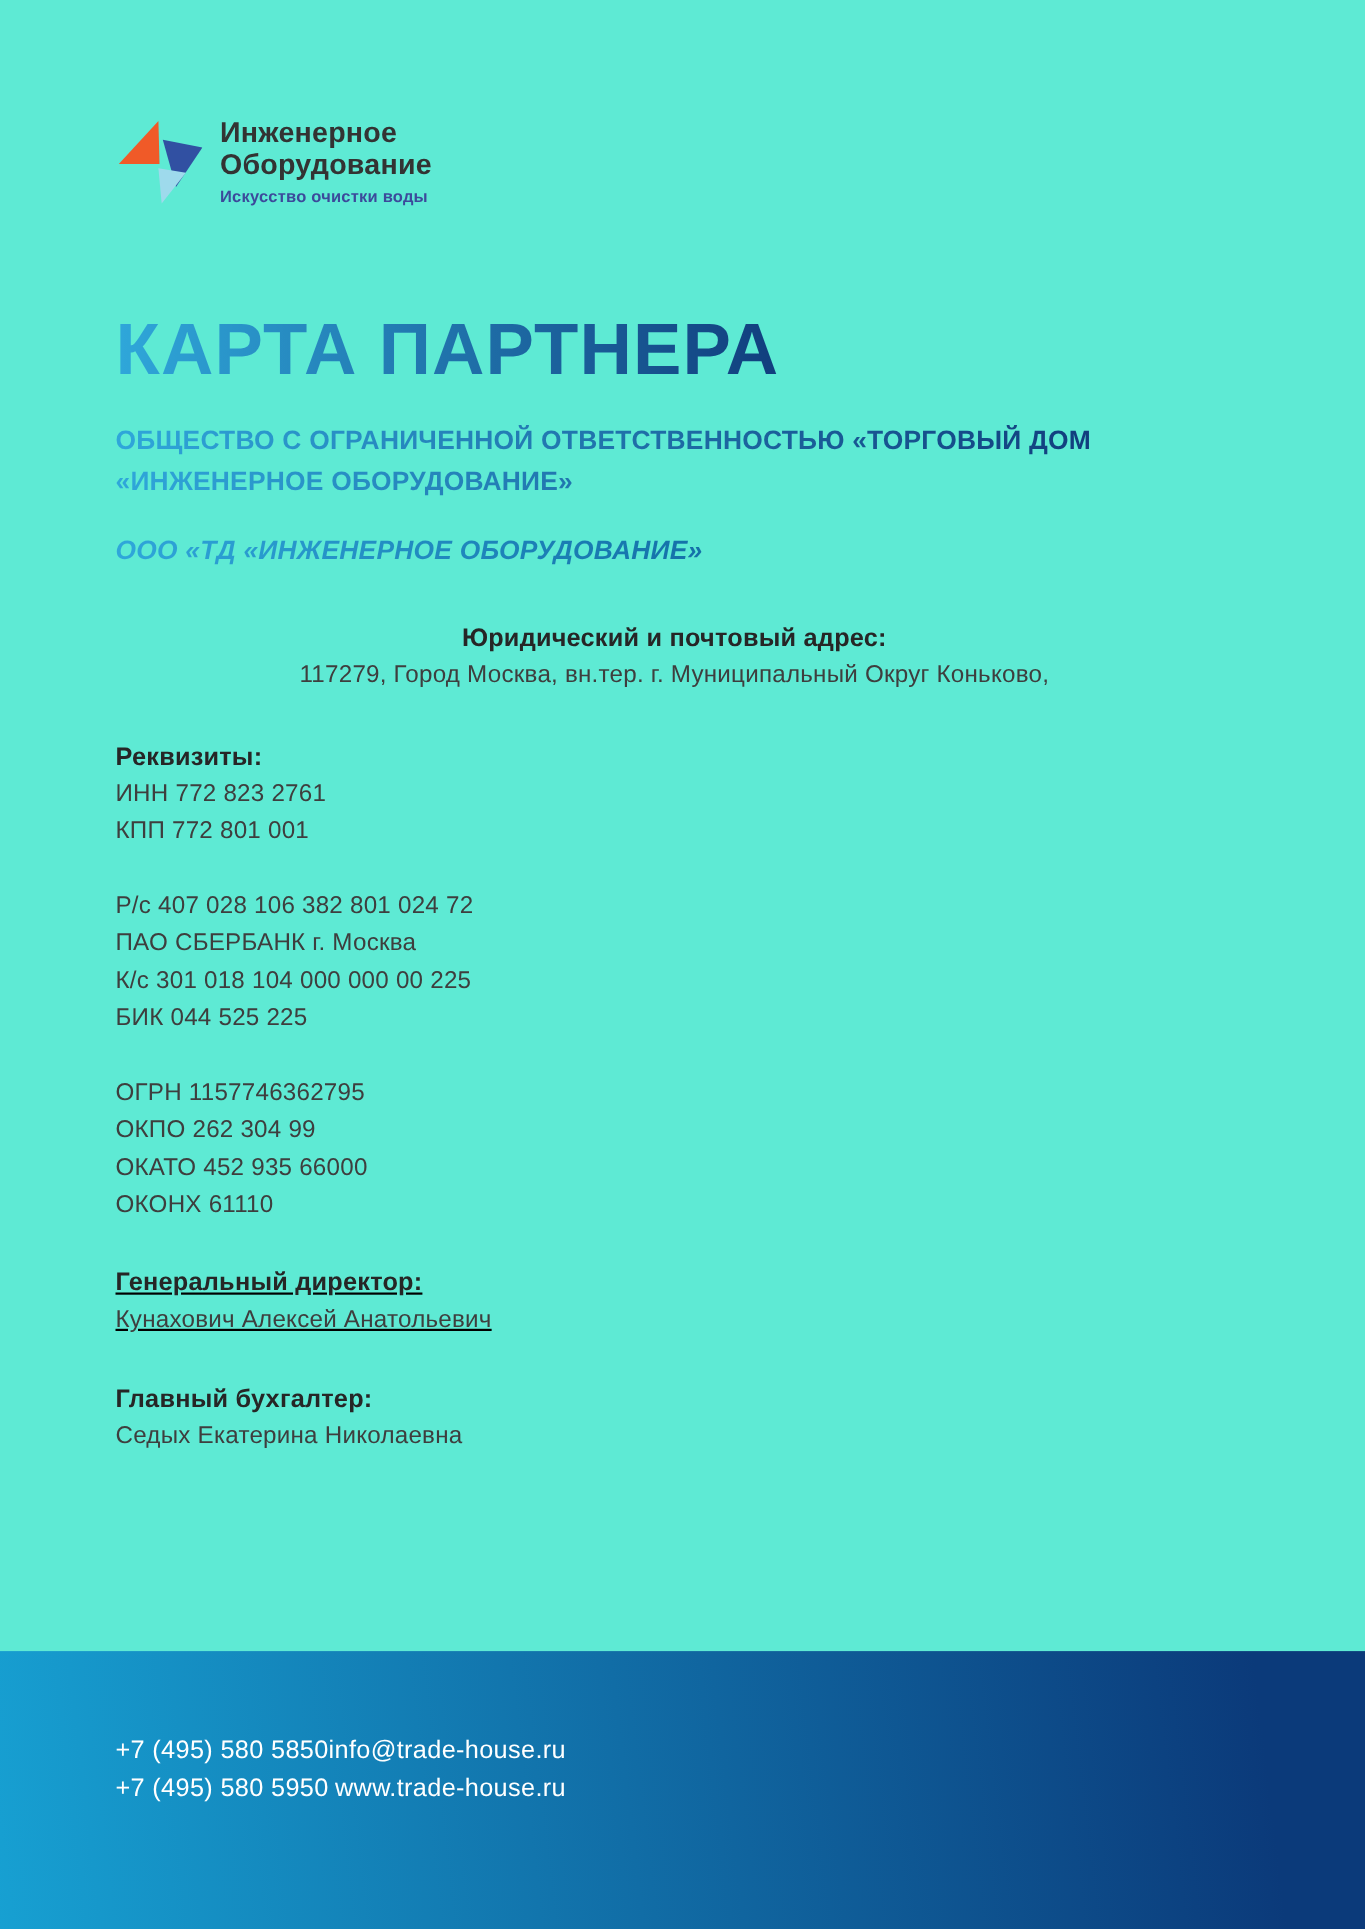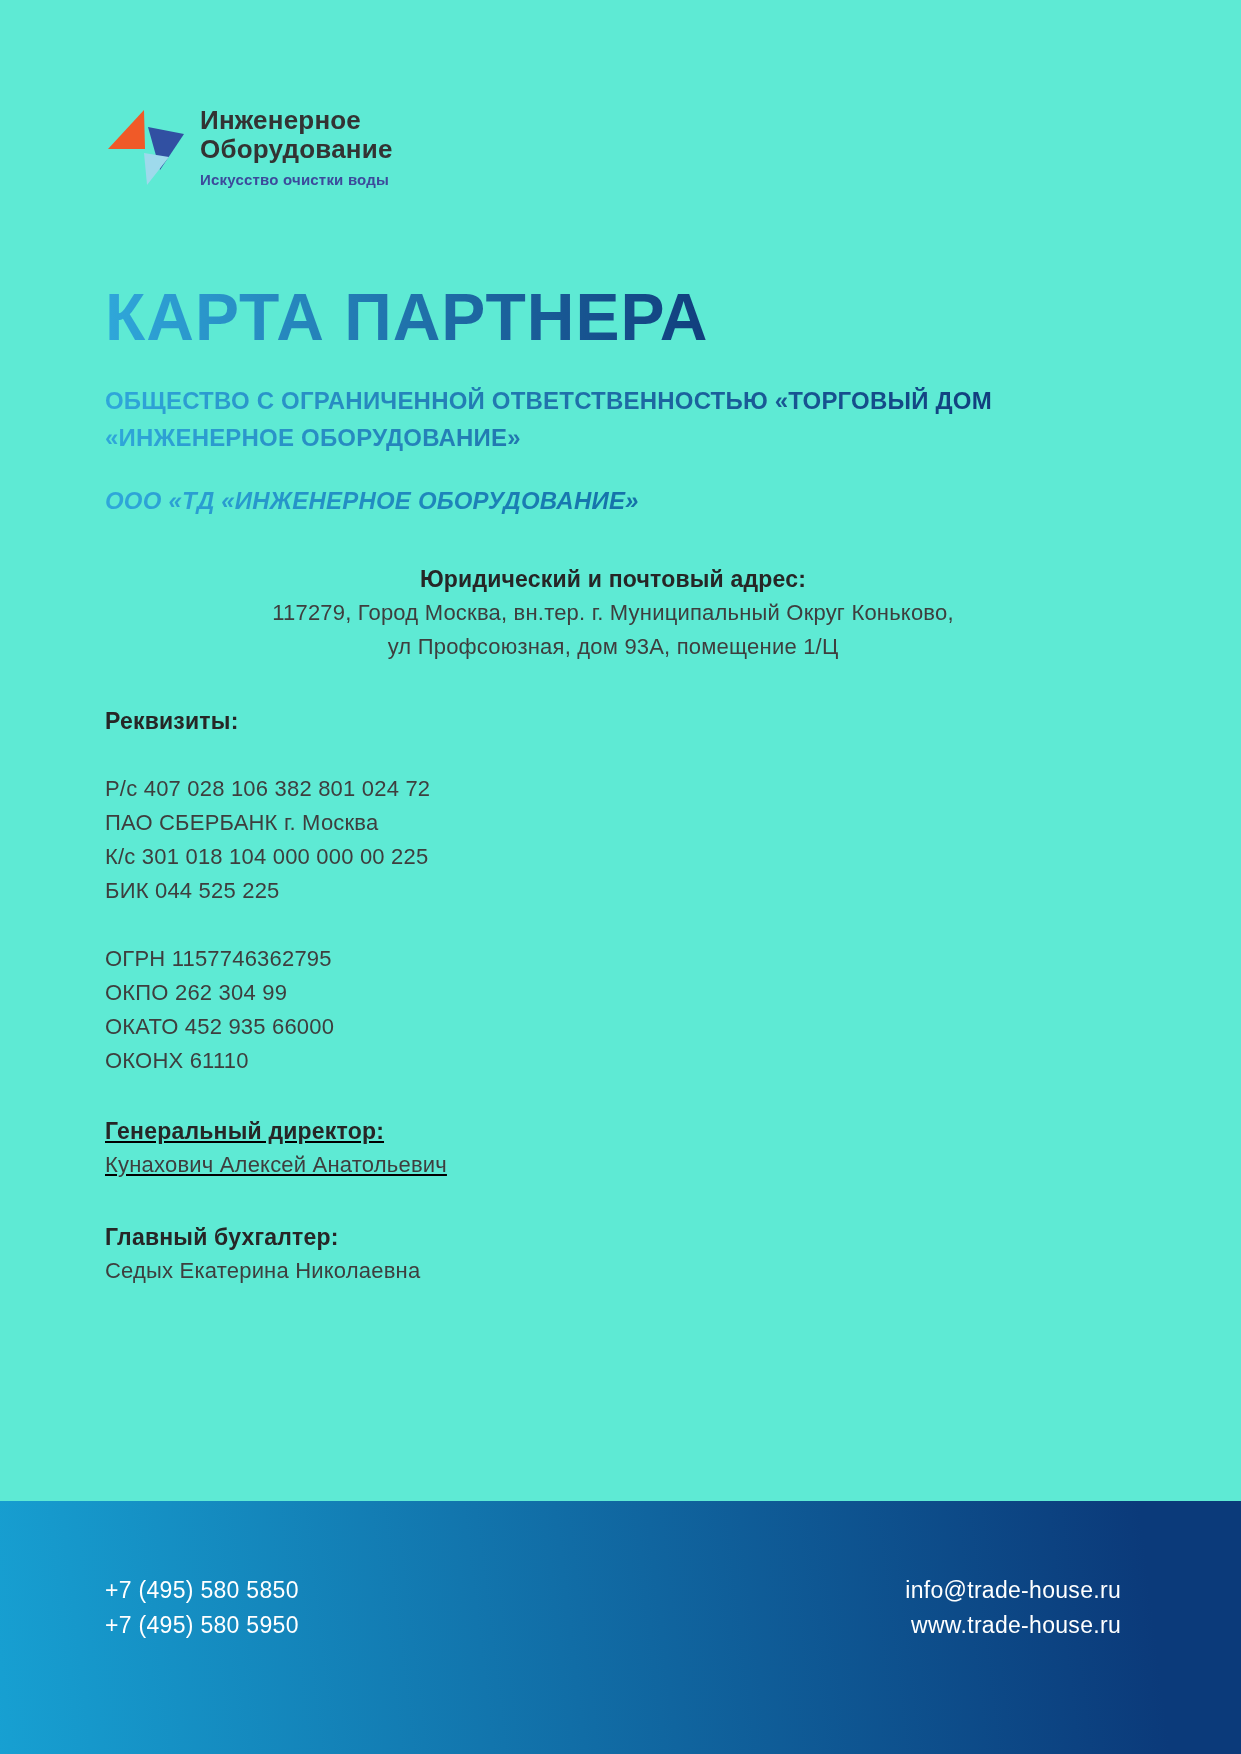--- a/index.html
+++ b/index.html
@@ -99,21 +99,20 @@
   .sec-director { margin-top: 36px; text-decoration: underline; }
   .sec-accountant { margin-top: 38px; }
 
   
   .footer {
     position: absolute;
     left: 0; right: 0; bottom: 0;
     height: 253px;
     background: linear-gradient(83deg, #17A0D2 0%, #0B3A7A 92%);
     display: flex;
-    justify-content: space-between;
     align-items: flex-start;
     padding: 72px 120px 0 105px;
   }
   .footer-col { color: #ffffff; font-size: 23px; line-height: 35px; font-weight: 400; letter-spacing: 0.3px; }
   .footer-col.right { text-align: right; }
 </style>
 </head>
 <body>
 
 <div class="page">
@@ -137,25 +136,28 @@
 
   <p class="company-full"><span class="grad"><span>ОБЩЕСТВО С ОГРАНИЧЕННОЙ ОТВЕТСТВЕННОСТЬЮ «ТОРГОВЫЙ ДОМ</span><br><span>«ИНЖЕНЕРНОЕ ОБОРУДОВАНИЕ»</span></span></p>
 
   <p class="company-short"><span class="grad-mid">ООО «ТД «ИНЖЕНЕРНОЕ ОБОРУДОВАНИЕ»</span></p>
 
   <main class="content">
 
     <section class="sec-address">
       <div class="sec-label">Юридический и почтовый адрес:</div>
       <div class="body-line">117279, Город Москва, вн.тер. г. Муниципальный Округ Коньково,</div>
-      <div class="body-line">ул Профсоюзная, дом 93А, помещение 1/Ц</div>
     </section>
 
     <section class="sec-requisites">
       <div class="sec-label">Реквизиты:</div>
+      <div>
+        <div class="body-line">ИНН 772 823 2761</div>
+        <div class="body-line">КПП 772 801 001</div>
+      </div>
       <div class="req-group">
         <div class="body-line">Р/с 407 028 106 382 801 024 72</div>
         <div class="body-line">ПАО СБЕРБАНК г. Москва</div>
         <div class="body-line">К/с 301 018 104 000 000 00 225</div>
         <div class="body-line">БИК 044 525 225</div>
       </div>
       <div class="req-group">
         <div class="body-line">ОГРН 1157746362795</div>
         <div class="body-line">ОКПО 262 304 99</div>
         <div class="body-line">ОКАТО 452 935 66000</div>

